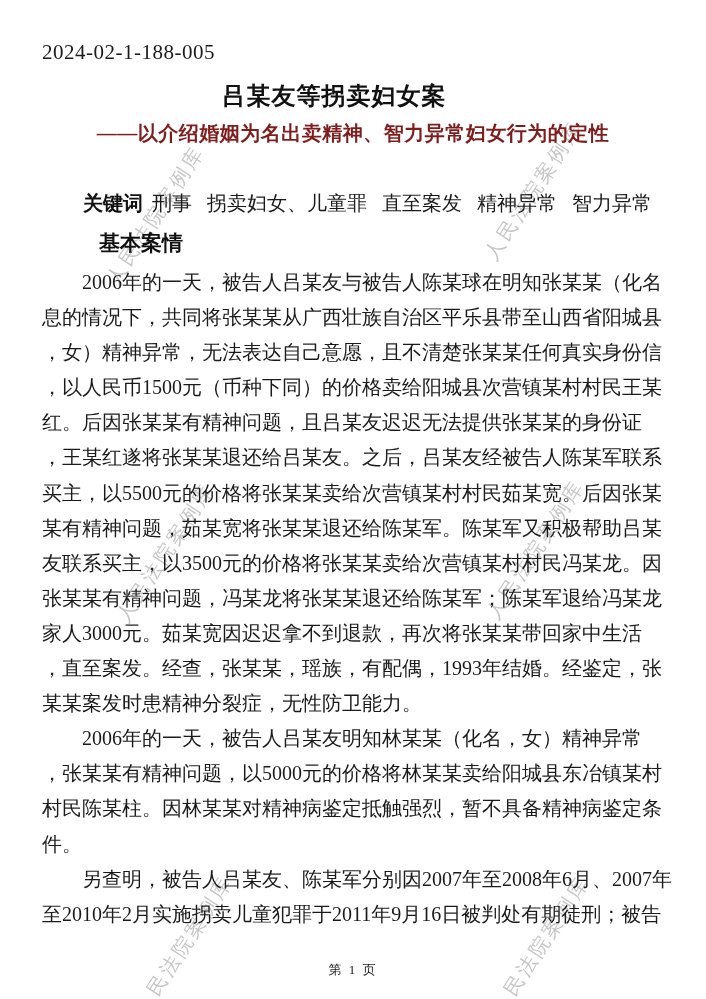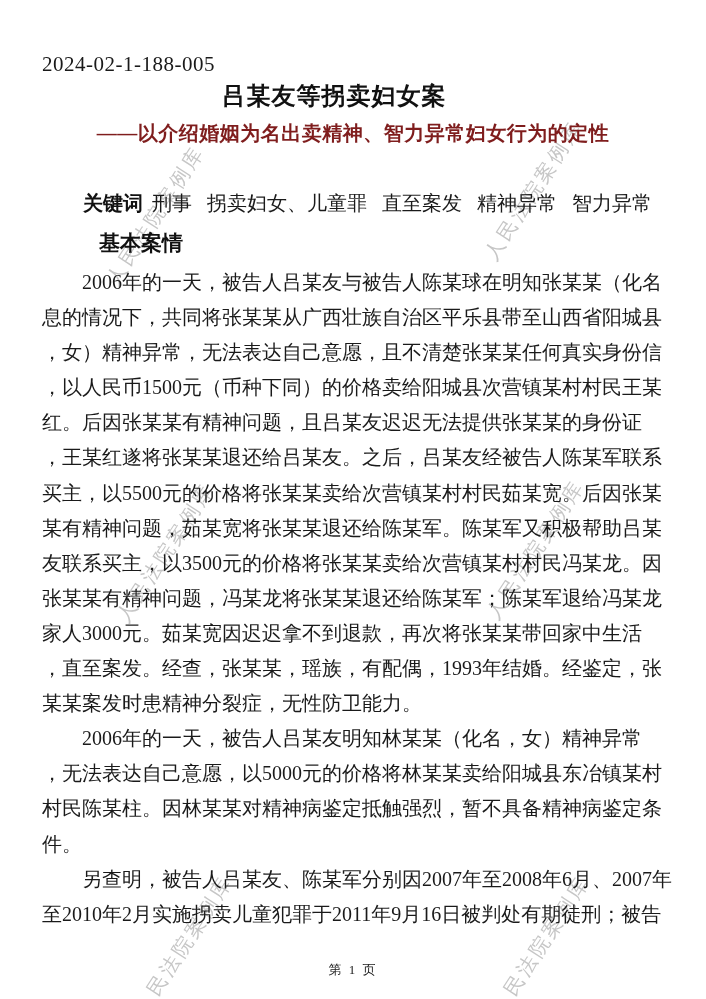--- a/index.html
+++ b/index.html
@@ -20,21 +20,21 @@
     font-size:20px;
     letter-spacing:3px;
     color:#c6c6c6;
     transform:rotate(-57deg);
     transform-origin:center center;
     font-family:"Liberation Serif", serif;
   }
   
   .content { position:absolute; inset:0; z-index:1; }
   .doc-number {
-    position:absolute; left:42px; top:52px;
+    position:absolute; left:42px; top:40px;
     font-size:21px; letter-spacing:0.5px;
   }
   .title {
     position:absolute; left:0; top:80px; width:668px;
     text-align:center;
     font-family:"Liberation Sans", sans-serif;
     font-weight:bold; font-size:24px; color:#111;
     letter-spacing:1px;
   }
   .subtitle {
@@ -107,21 +107,21 @@
         <div class="body-line">红。后因张某某有精神问题，且吕某友迟迟无法提供张某某的身份证</div>
         <div class="body-line">，王某红遂将张某某退还给吕某友。之后，吕某友经被告人陈某军联系</div>
         <div class="body-line">买主，以5500元的价格将张某某卖给次营镇某村村民茹某宽。后因张某</div>
         <div class="body-line">某有精神问题，茹某宽将张某某退还给陈某军。陈某军又积极帮助吕某</div>
         <div class="body-line">友联系买主，以3500元的价格将张某某卖给次营镇某村村民冯某龙。因</div>
         <div class="body-line">张某某有精神问题，冯某龙将张某某退还给陈某军；陈某军退给冯某龙</div>
         <div class="body-line">家人3000元。茹某宽因迟迟拿不到退款，再次将张某某带回家中生活</div>
         <div class="body-line">，直至案发。经查，张某某，瑶族，有配偶，1993年结婚。经鉴定，张</div>
         <div class="body-line">某某案发时患精神分裂症，无性防卫能力。</div>
         <div class="body-line">　　2006年的一天，被告人吕某友明知林某某（化名，女）精神异常</div>
-        <div class="body-line">，无法表达自己意愿，以5000元的价格将林某某卖给阳城县东冶镇某村</div>
+        <div class="body-line">，张某某有精神问题，以5000元的价格将林某某卖给阳城县东冶镇某村</div>
         <div class="body-line">村民陈某柱。因林某某对精神病鉴定抵触强烈，暂不具备精神病鉴定条</div>
         <div class="body-line">件。</div>
         <div class="body-line">　　另查明，被告人吕某友、陈某军分别因2007年至2008年6月、2007年</div>
         <div class="body-line">至2010年2月实施拐卖儿童犯罪于2011年9月16日被判处有期徒刑；被告</div>
       </div>
 
     <div class="footer">第 1 页</div>
 
   </div>
 </div>

